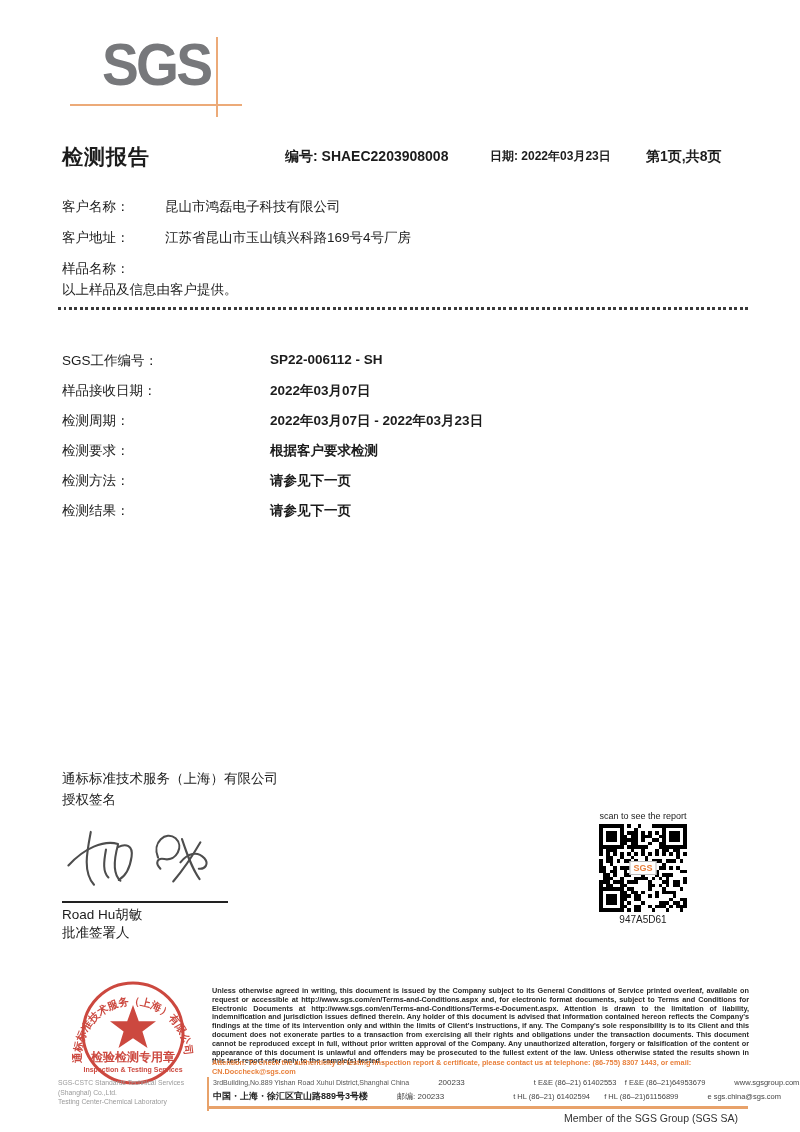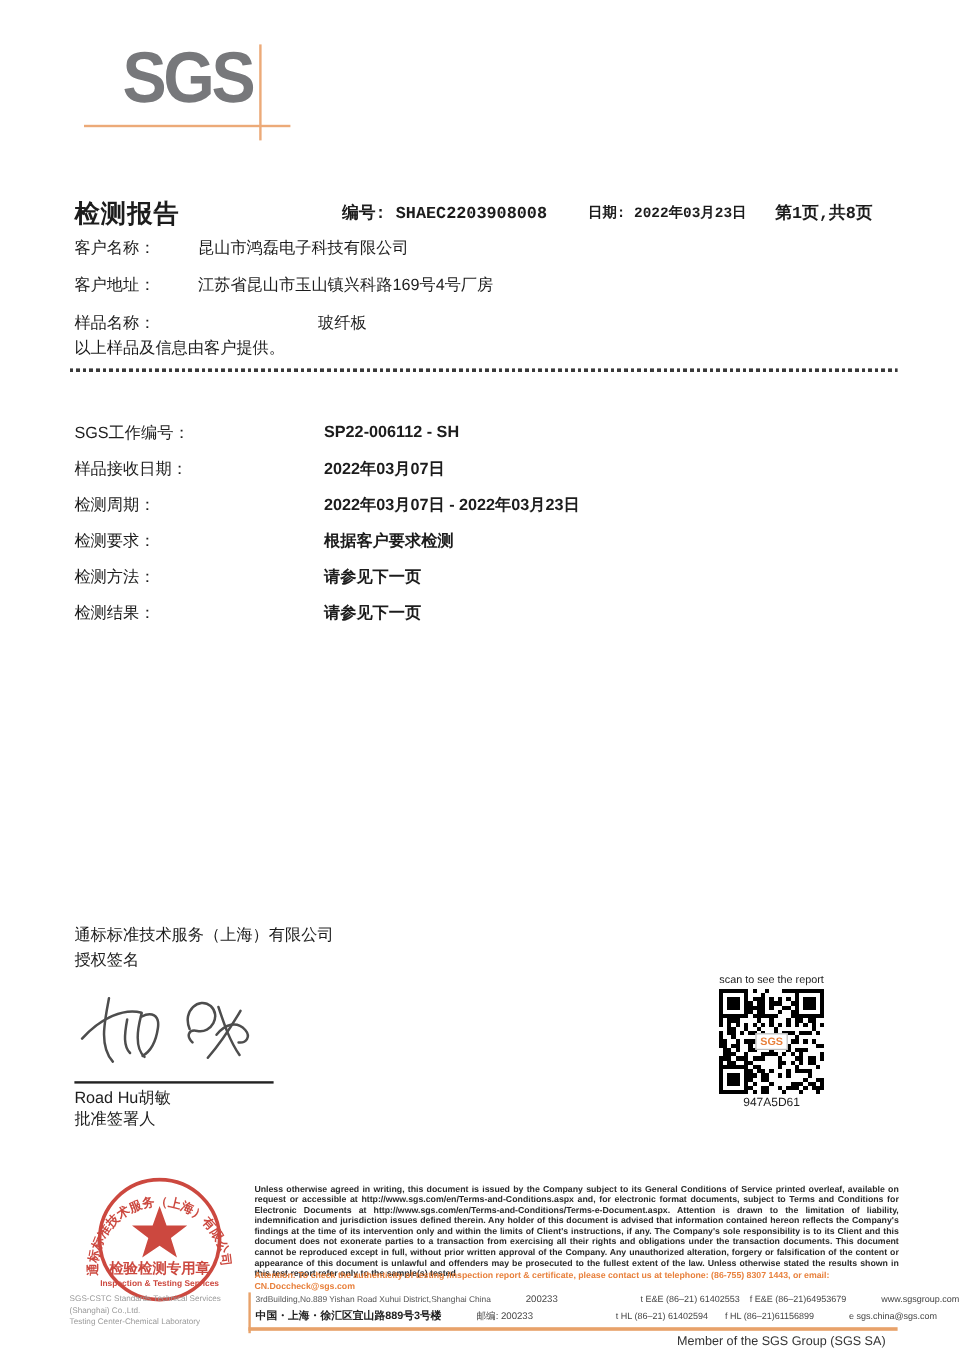--- a/index.html
+++ b/index.html
@@ -11,21 +11,21 @@
   }
   
   .logo-wrap { position:absolute; left:0; top:0; width:280px; height:140px; }
   .logo-text {
     position:absolute; left:102px; top:30px; font-size:60px; font-weight:bold;
     color:#77787b; letter-spacing:-3px; transform:scaleX(.92); transform-origin:left;
   }
   .logo-hline { position:absolute; left:70px; top:104px; width:172px; height:2px; background:#ecaa78; }
   .logo-vline { position:absolute; left:216px; top:37px; width:2px; height:80px; background:#ecaa78; }
   
-  .title-row { position:absolute; left:62px; top:164px; right:40px; height:30px;font-family:Liberation Mono, monospace; }
+  .title-row { position:absolute; left:62px; top:143px; right:40px; height:30px; }
   .doc-title { position:absolute; left:0; top:0; font-size:21px; font-weight:bold; letter-spacing:1px; }
   .hdr-no   { position:absolute; left:223px; top:5px; font-size:14px; font-weight:bold; }
   .hdr-date { position:absolute; left:428px; top:5px; font-size:12px; font-weight:bold; }
   .hdr-page { position:absolute; left:584px; top:5px; font-size:14px; font-weight:bold; }
   
   .client-rows { position:absolute; left:62px; top:198px; width:680px; }
   .info-row { display:grid; grid-template-columns:103px auto; margin-bottom:13px; font-size:13.5px; }
   .sample-row { position:absolute; left:62px; top:260px; width:680px; display:grid; grid-template-columns:203px auto; font-size:13.5px; }
   .sample-note { position:absolute; left:62px; top:281px; font-size:13.5px; }
   .dashed-sep { position:absolute; left:58px; top:307px; width:690px; height:3px;
@@ -95,21 +95,20 @@
       <span>客户名称：</span>
       <span>昆山市鸿磊电子科技有限公司</span>
     </div>
     <div class="info-row">
       <span>客户地址：</span>
       <span>江苏省昆山市玉山镇兴科路169号4号厂房</span>
     </div>
   </div>
   <div class="sample-row">
     <span>样品名称：</span>
-    <span>玻纤板</span>
   </div>
   <div class="sample-note">以上样品及信息由客户提供。</div>
 
   <div class="dashed-sep"></div>
 
   <div class="work-rows">
     <div class="work-row">
       <span>SGS工作编号：</span>
       <span class="val">SP22-006112 - SH</span>
     </div>

